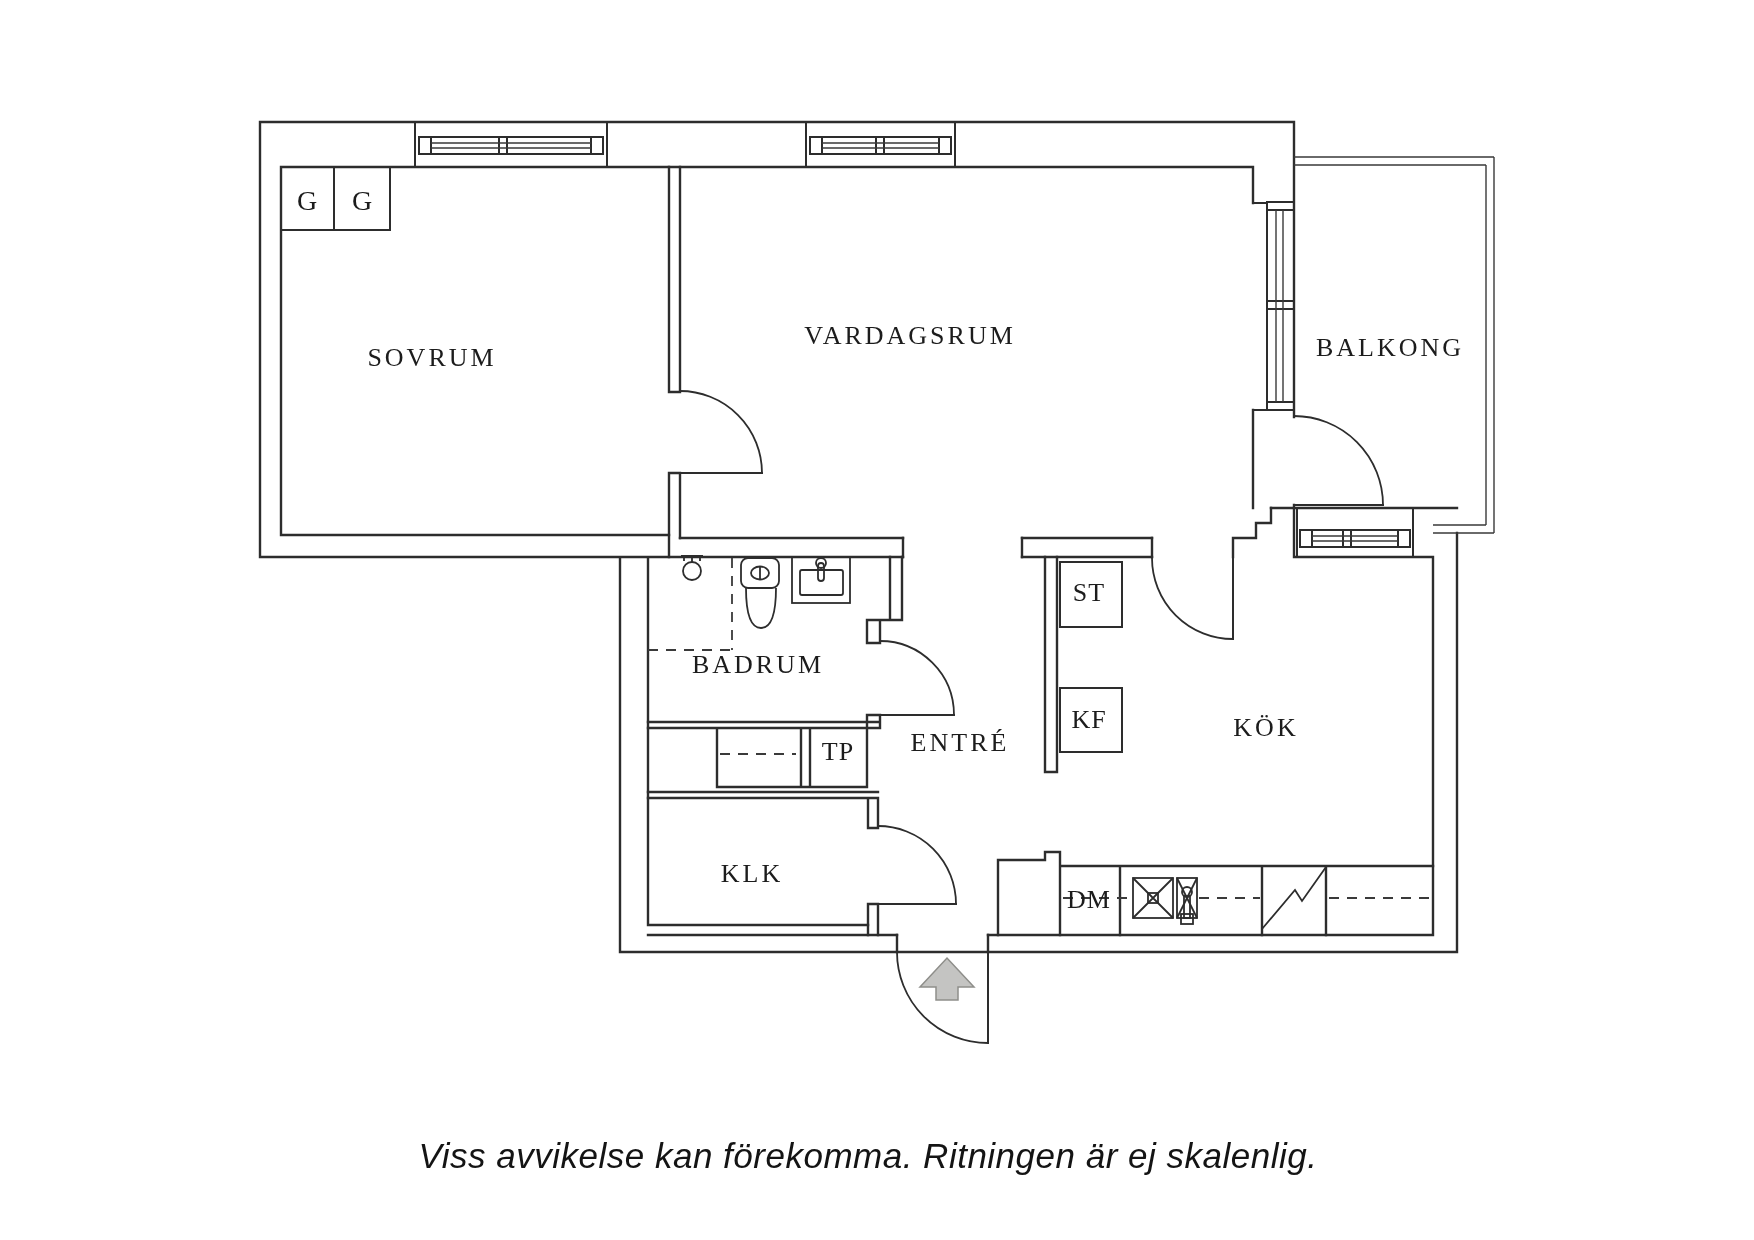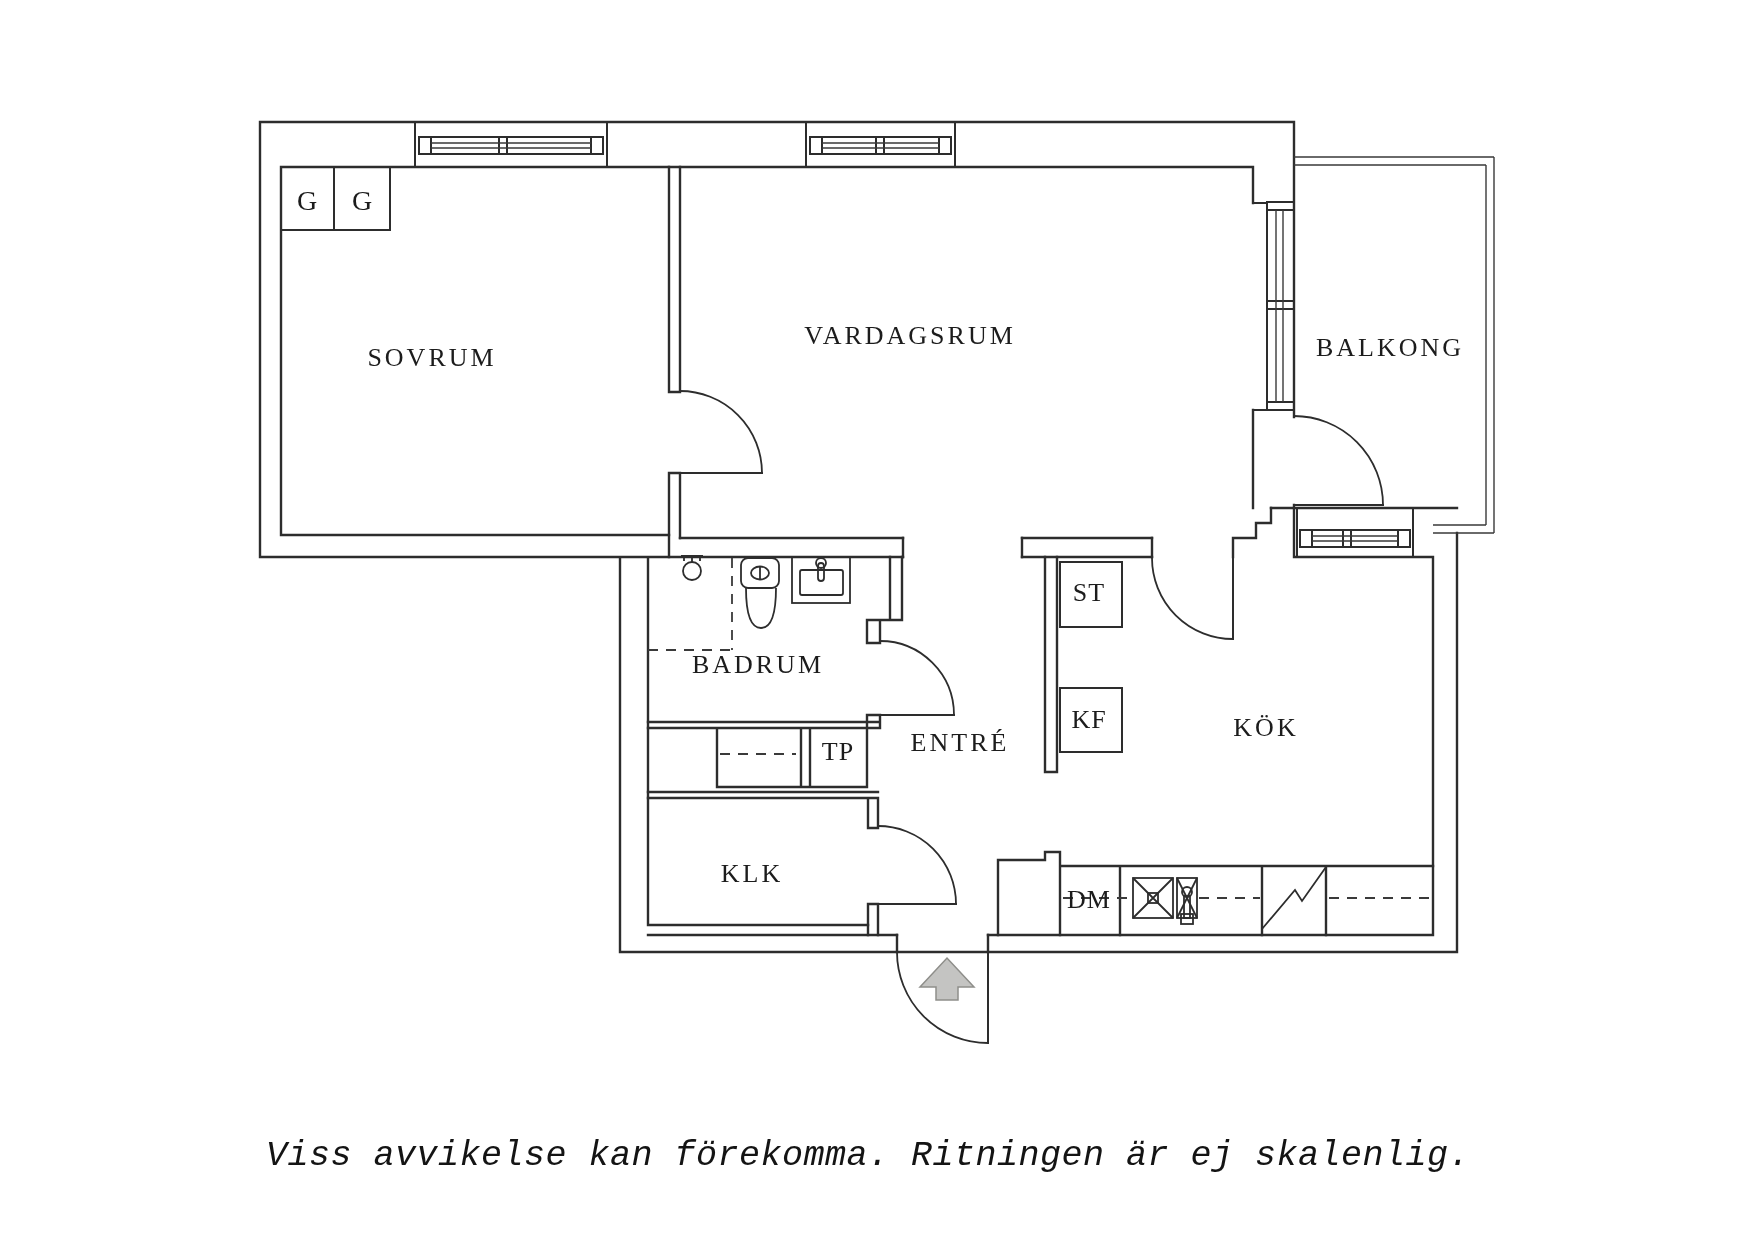--- a/index.html
+++ b/index.html
@@ -2,21 +2,21 @@
 <html><head>
 <meta charset="utf-8">
 <style>
   html,body{margin:0;padding:0;background:#ffffff;width:1754px;height:1240px;overflow:hidden;}
   #stage{position:relative;width:1754px;height:1240px;background:#ffffff;font-family:"Liberation Serif",serif;}
   #plan-svg{position:absolute;left:0;top:0;}
   .room-label{font-family:"Liberation Serif",serif;font-size:26px;letter-spacing:3px;fill:#1c1c1c;text-anchor:middle;}
   .small-label{font-family:"Liberation Serif",serif;font-size:26px;letter-spacing:1px;fill:#1c1c1c;text-anchor:middle;}
   .g-label{font-family:"Liberation Serif",serif;font-size:28px;fill:#1c1c1c;text-anchor:middle;}
   #caption{position:absolute;left:0;top:1136px;width:1736px;text-align:center;
-           font-family:Liberation Mono, monospace;font-style:italic;font-size:35px;color:#141414;letter-spacing:0.5px;}
+           font-family:Liberation Sans, sans-serif;font-style:italic;font-size:35px;color:#141414;letter-spacing:0.5px;}
   .wl{stroke:#2d2d2d;stroke-width:2.4;fill:none;stroke-linecap:square;}
   .wl2{stroke:#2d2d2d;stroke-width:2;fill:none;stroke-linecap:square;}
   .thin{stroke:#3a3a3a;stroke-width:1.4;fill:none;}
   .dash{stroke:#3a3a3a;stroke-width:1.8;fill:none;stroke-dasharray:10 8;}
   .fix{stroke:#2d2d2d;stroke-width:1.8;fill:none;}
 </style>
 </head>
 <body>
 
 <div id="stage">

